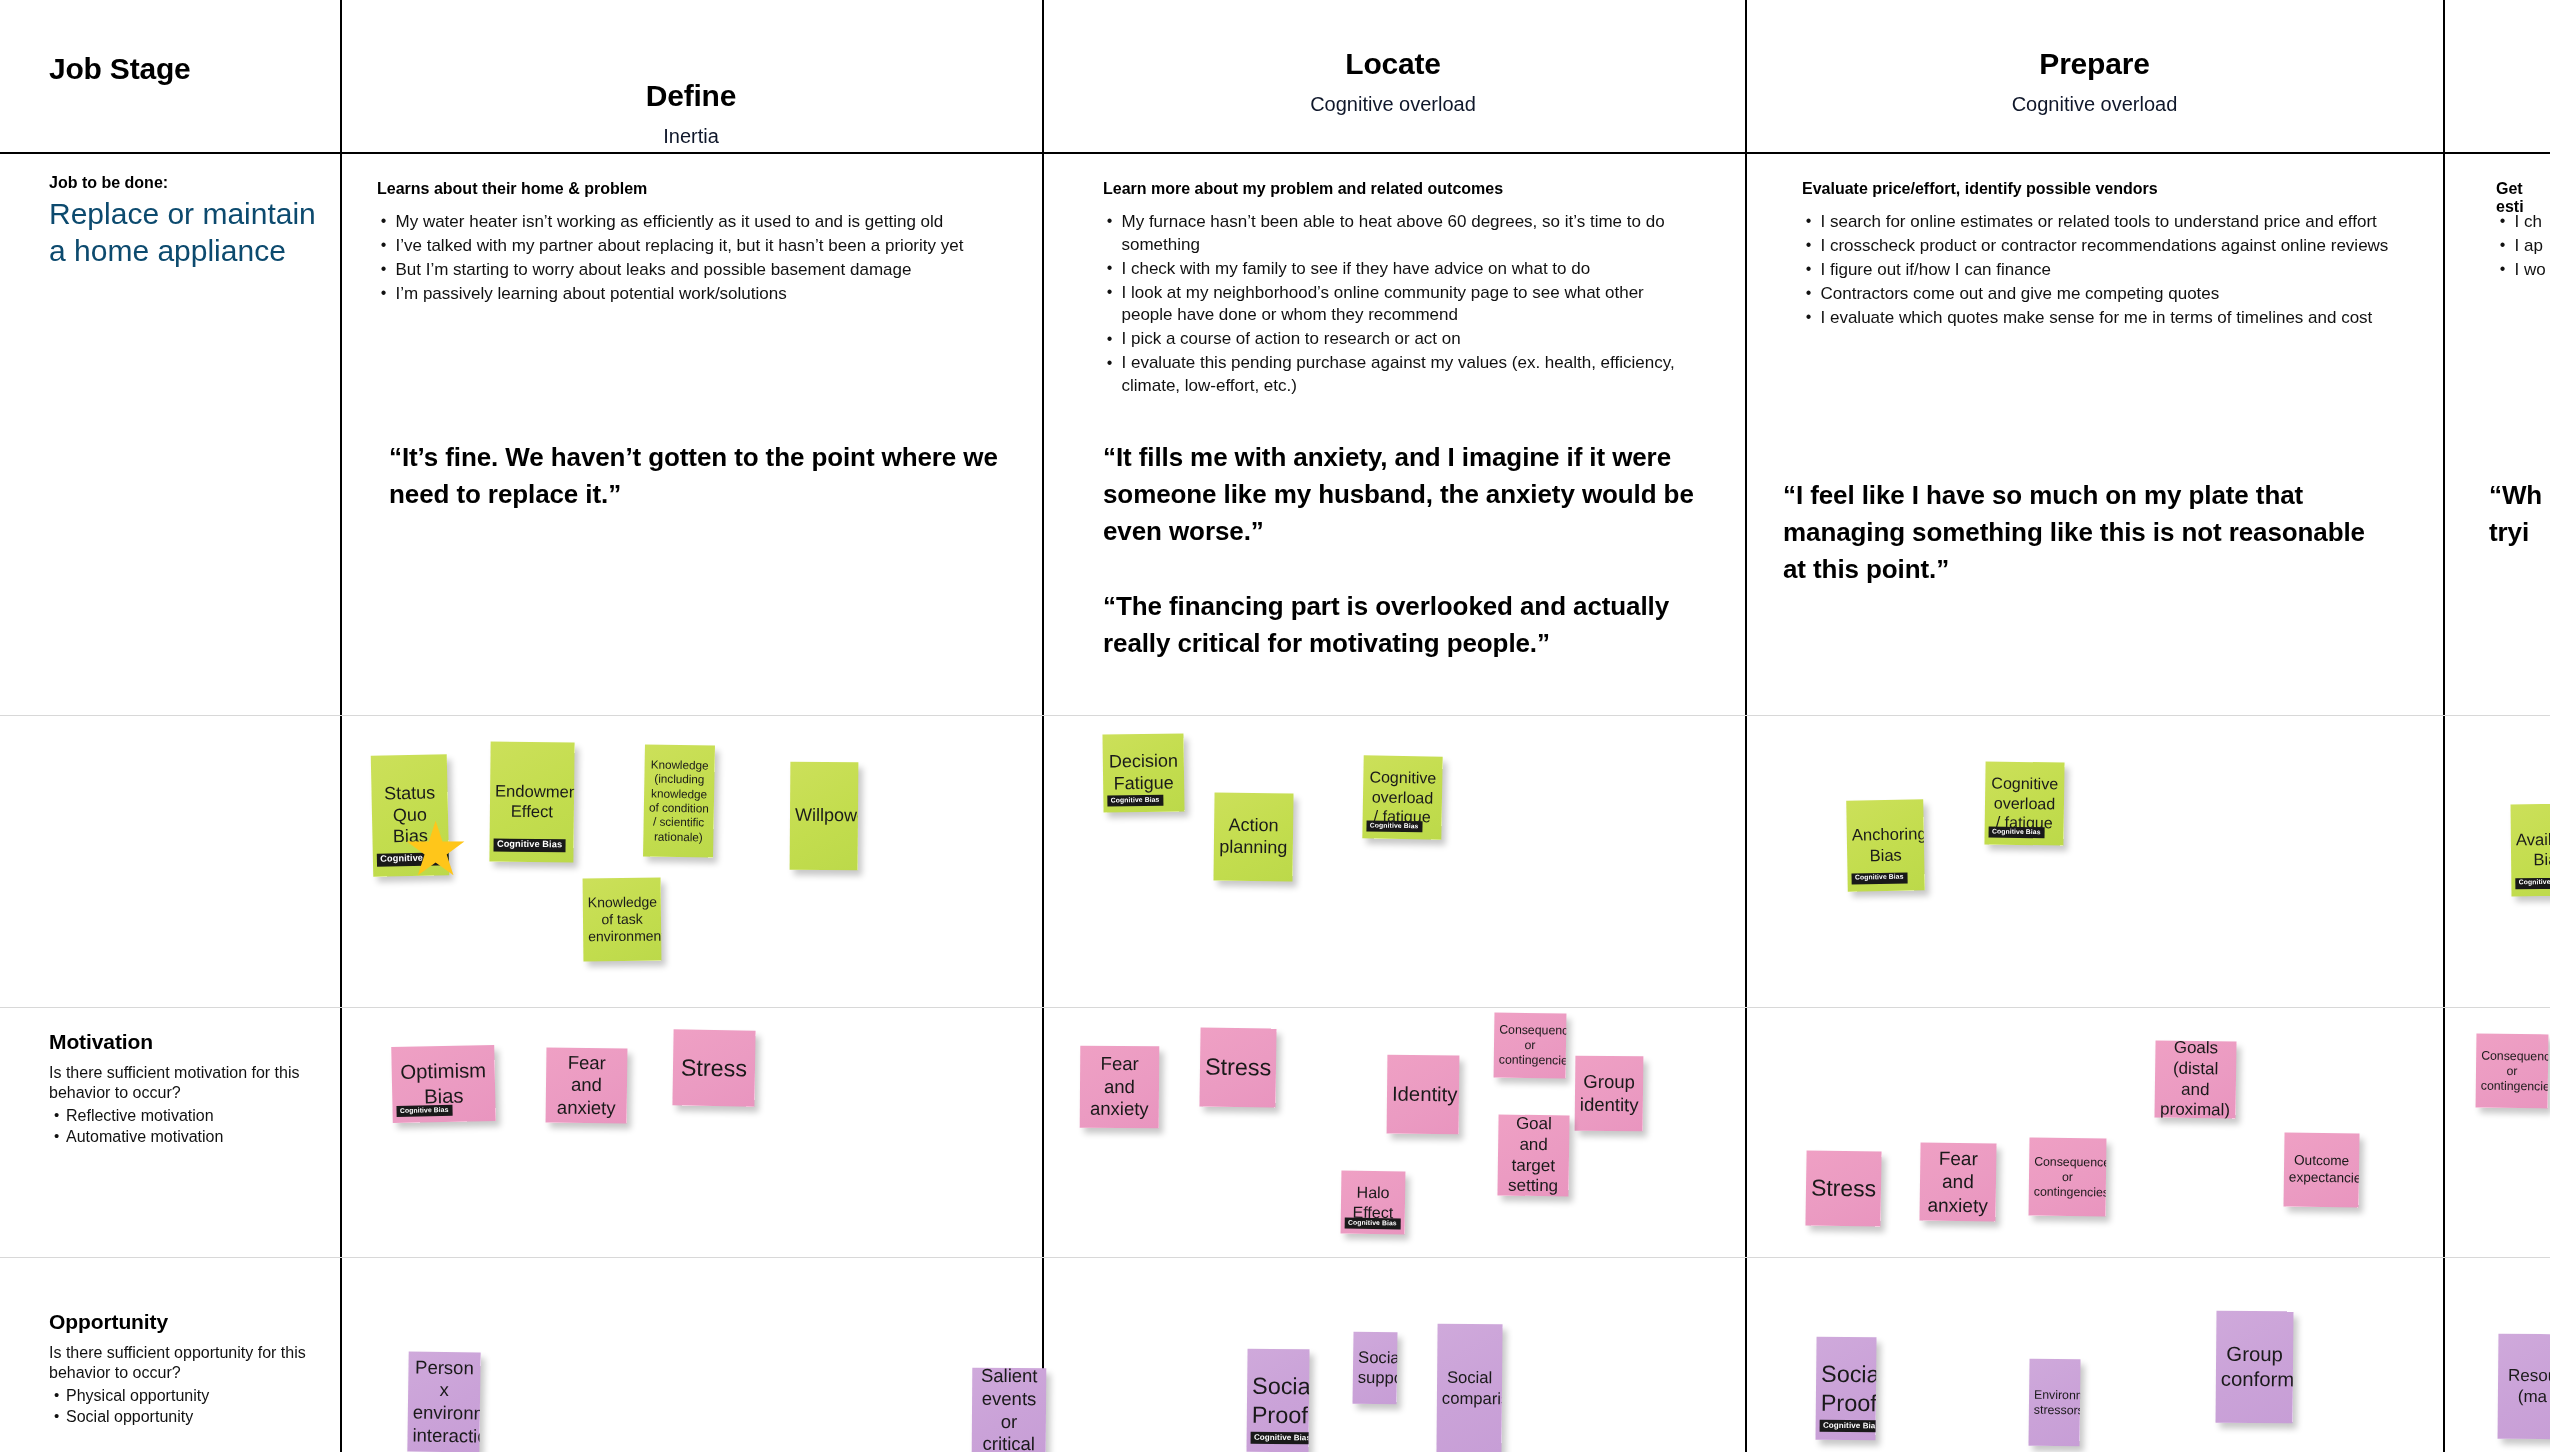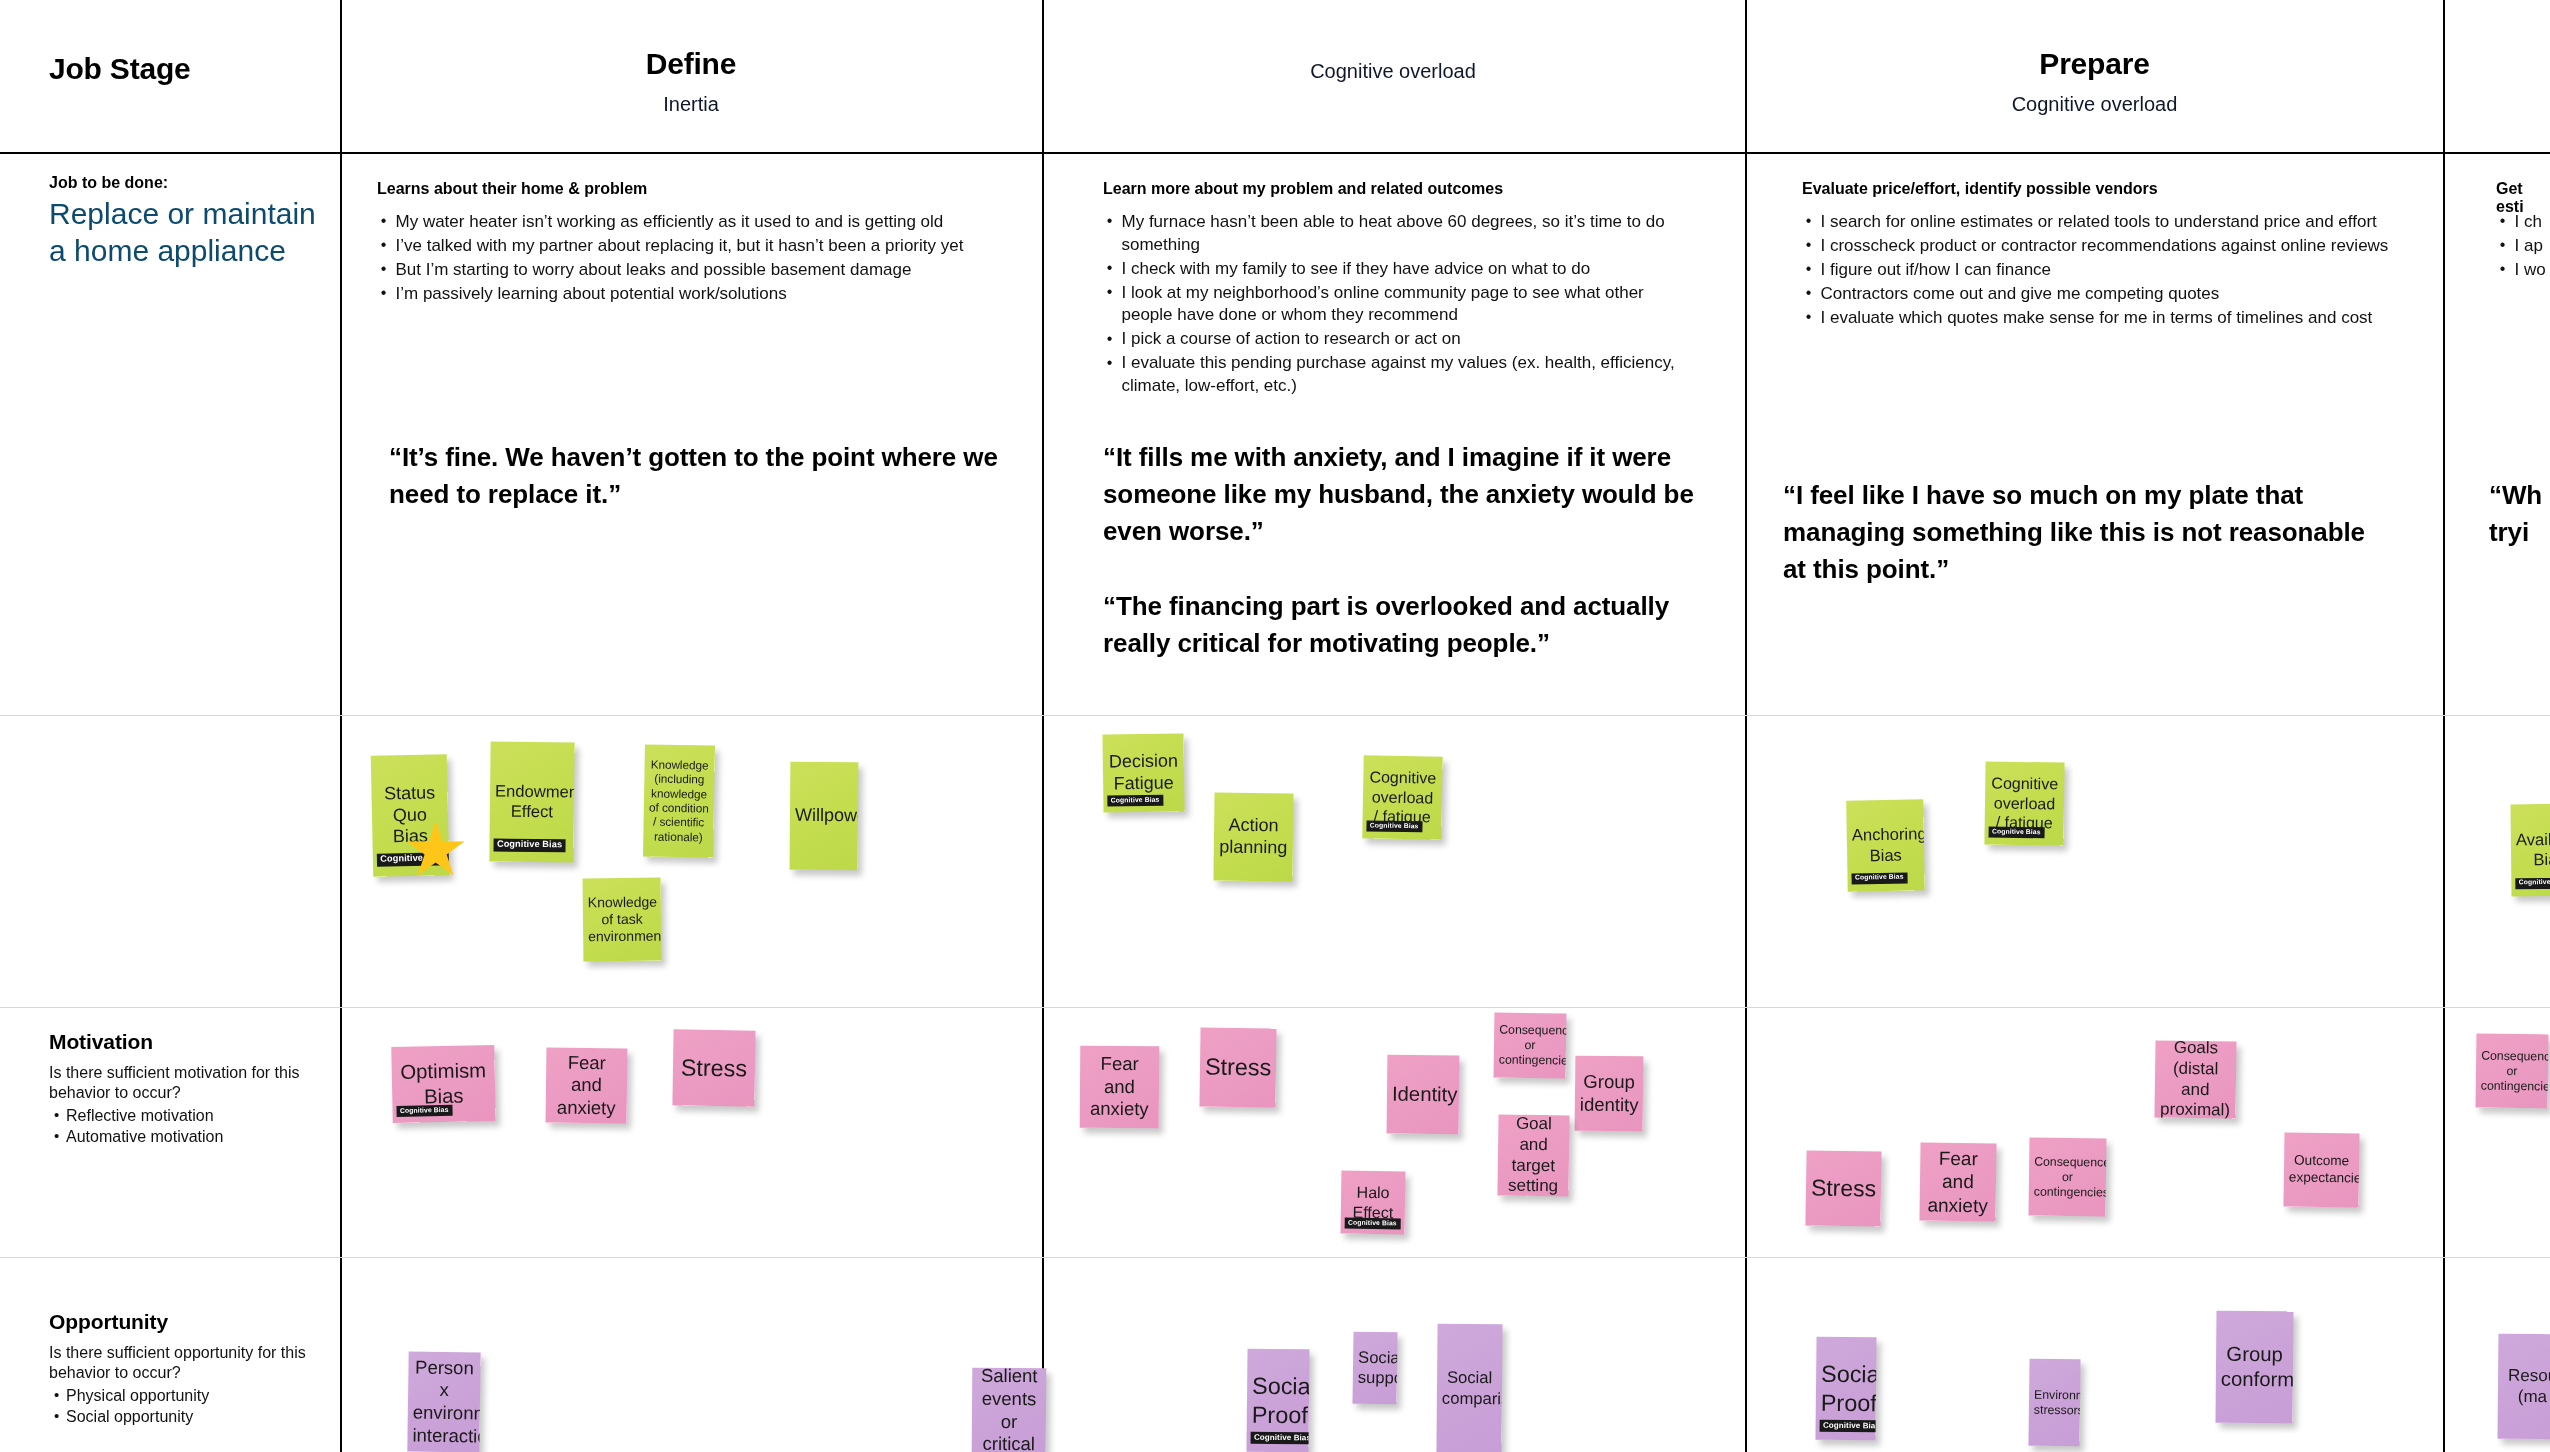--- a/index.html
+++ b/index.html
@@ -144,25 +144,26 @@
   <div class="vline" style="left:1745px; top:0; bottom:0;"></div>
   <div class="vline" style="left:2443px; top:0; bottom:0;"></div>
 
   <div class="hline" style="top:152px;"></div>
   <div class="hline soft" style="top:715px;"></div>
   <div class="hline soft" style="top:1007px;"></div>
   <div class="hline soft" style="top:1257px;"></div>
 
   <div class="hdr-title job-stage-title">Job Stage</div>
 
-  <div class="col-head" style="left:340px; width:702px;">
+  <div class="col-head" style="left:340px; width:702px;margin-top:32px;">
     <div class="name">Define</div>
     <div class="sub">Inertia</div>
   </div>
   <div class="col-head" style="left:1042px; width:702px;">
+    <div class="name">Locate</div>
     <div class="sub">Cognitive overload</div>
   </div>
   <div class="col-head" style="left:1745px; width:699px;">
     <div class="name">Prepare</div>
     <div class="sub">Cognitive overload</div>
   </div>
 
   <div class="jtbd-label">Job to be done:</div>
   <div class="jtbd-value">Replace or maintain a home appliance</div>
 

